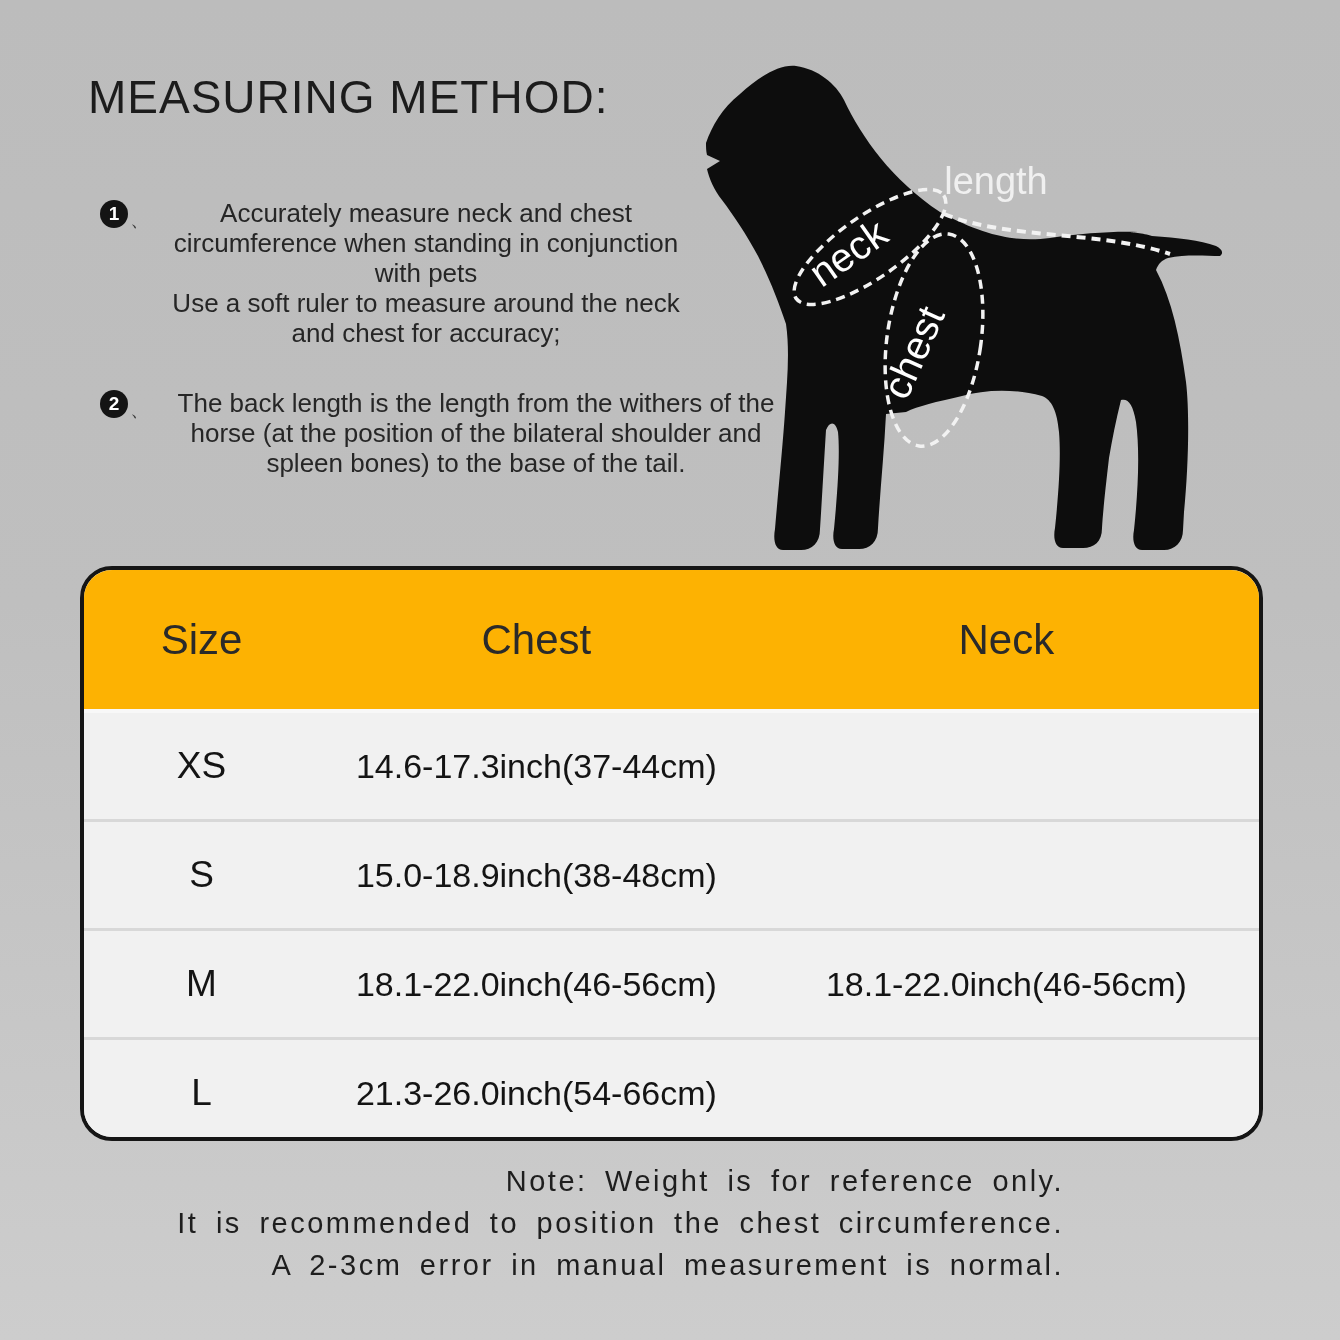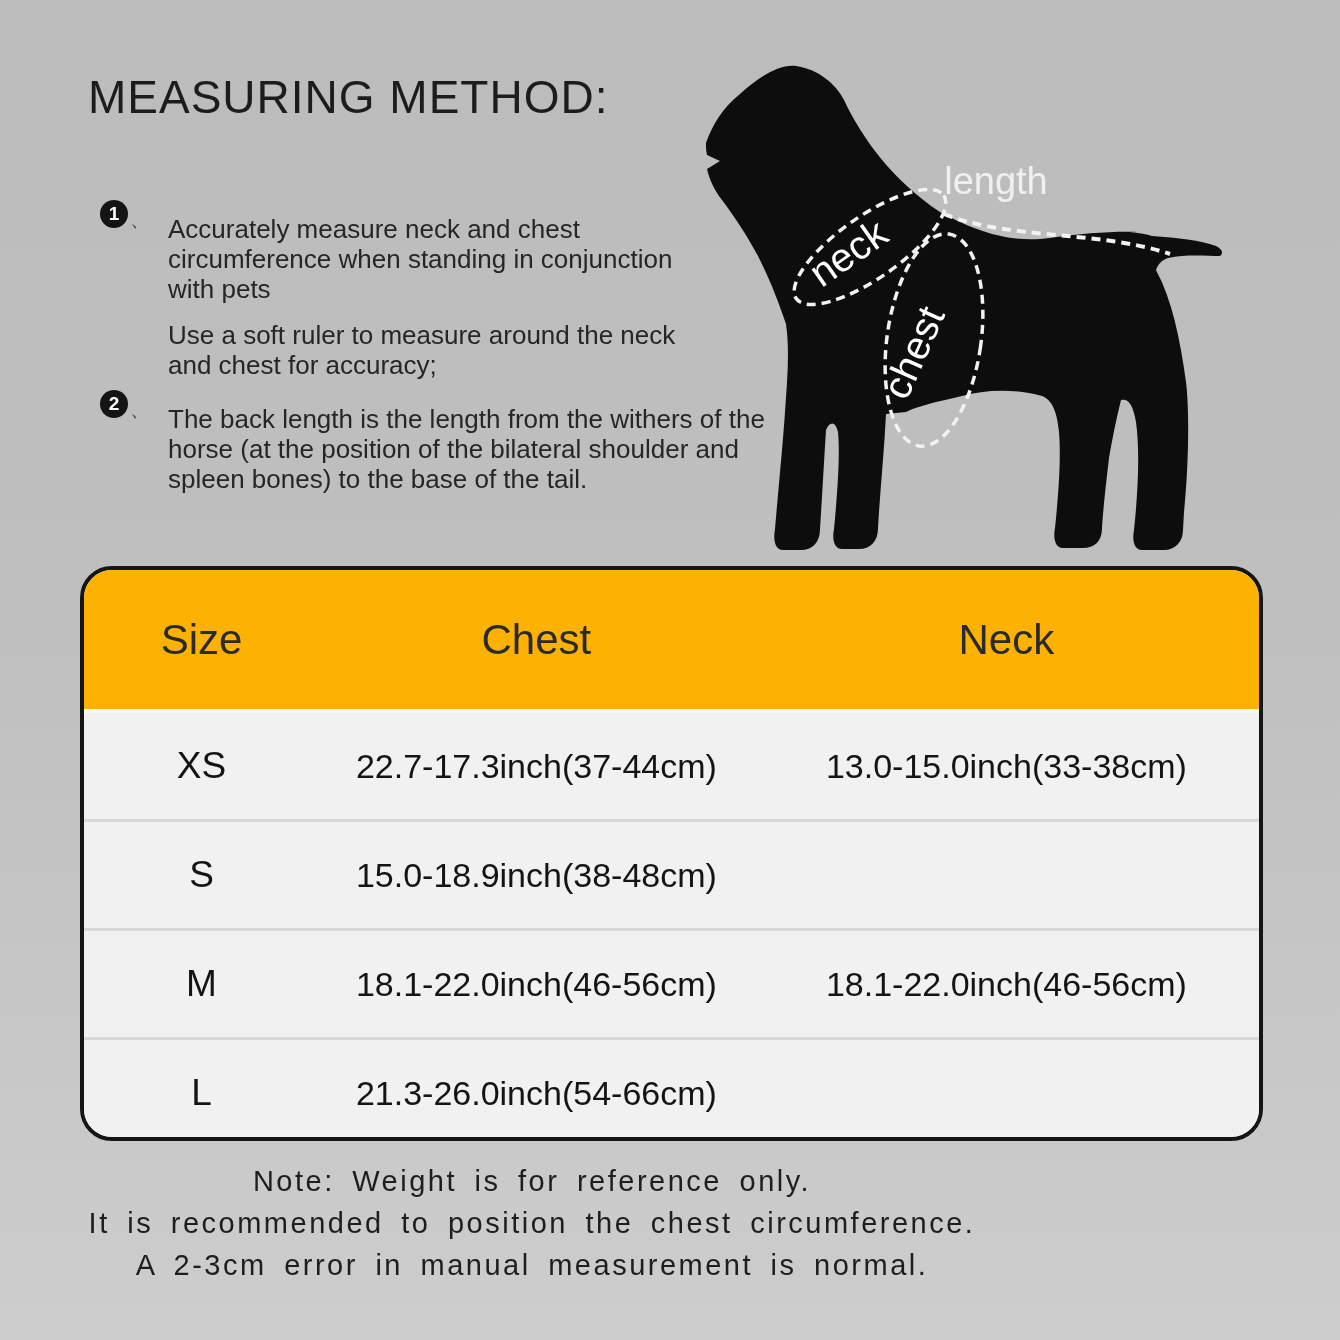--- a/index.html
+++ b/index.html
@@ -34,21 +34,21 @@
     width:28px;height:28px;border-radius:50%;
     background:#141414;color:#fff;
     font-size:19px;font-weight:700;
     display:flex;align-items:center;justify-content:center;
     margin-top:2px;
   }
   .bullet-sep{font-size:20px;color:#3a3a3a;margin-left:2px;margin-top:8px;}
   .instruction-text{
     font-size:26px;line-height:30px;color:#262626;
   }
-  .instruction-text p{margin:16px;}
+  .instruction-text p{margin:0;text-align:center;}
 
   
   .dog-figure{
     position:absolute;left:678px;top:42px;
     width:565px;height:520px;
   }
 
   
   .size-table{
     position:absolute;left:80px;top:566px;
@@ -81,21 +81,21 @@
   .table-row + .table-row{border-top:3px solid #d8d8d8;}
   .table-row .cell{
     text-align:center;
     font-size:34px;color:#141414;
   }
   .table-row .cell.size{font-size:37px;}
 
   
   .note{
     position:absolute;left:0;top:1160px;width:1064px;
-    text-align:center;
+    text-align:right;
   }
   .note-line{
     font-size:29px;color:#1e1e1e;
     letter-spacing:2.5px;word-spacing:7px;
     line-height:42px;
     margin:0;
   }
 </style>
 </head>
 <body>
@@ -193,22 +193,21 @@
 
   <div class="size-table">
     <div class="table-header" style="background:#fdb202;">
       <div class="hcell">Size</div>
       <div class="hcell">Chest</div>
       <div class="hcell">Neck</div>
     </div>
     <div class="table-body">
       <div class="table-row">
         <div class="cell size">XS</div>
-        <div class="cell">22.7-17.3inch(37-44cm)</div>
-        <div class="cell">13.0-15.0inch(33-38cm)</div>
+        <div class="cell">14.6-17.3inch(37-44cm)</div>
       </div>
       <div class="table-row">
         <div class="cell size">S</div>
         <div class="cell">15.0-18.9inch(38-48cm)</div>
       </div>
       <div class="table-row">
         <div class="cell size">M</div>
         <div class="cell">18.1-22.0inch(46-56cm)</div>
         <div class="cell">18.1-22.0inch(46-56cm)</div>
       </div>

